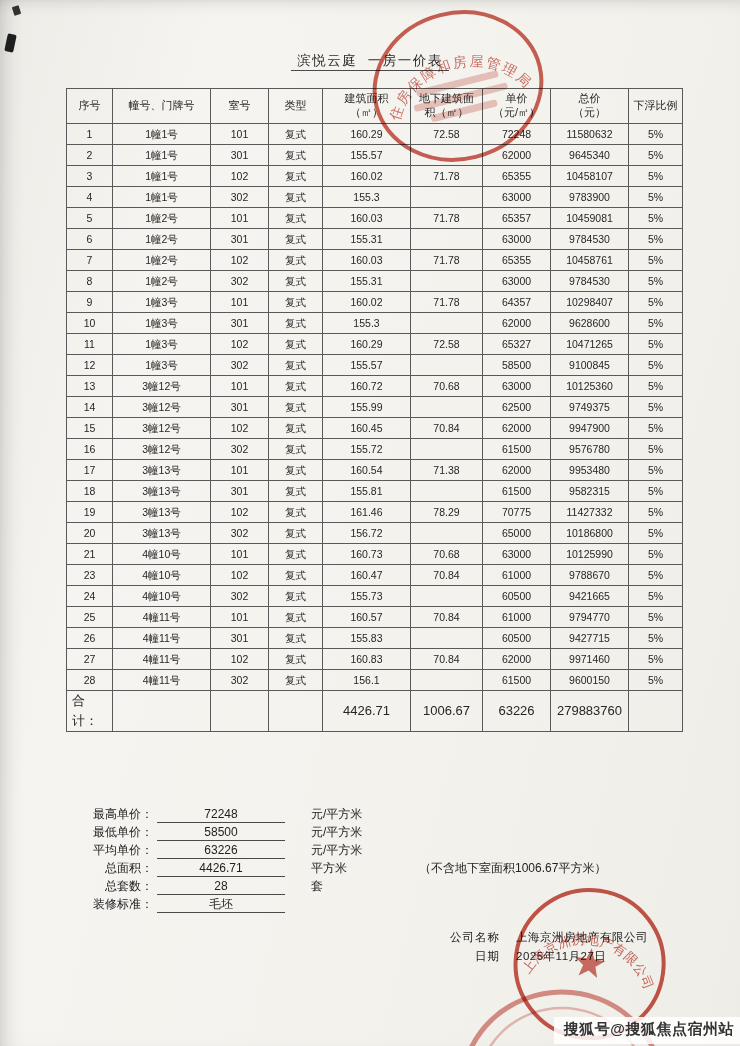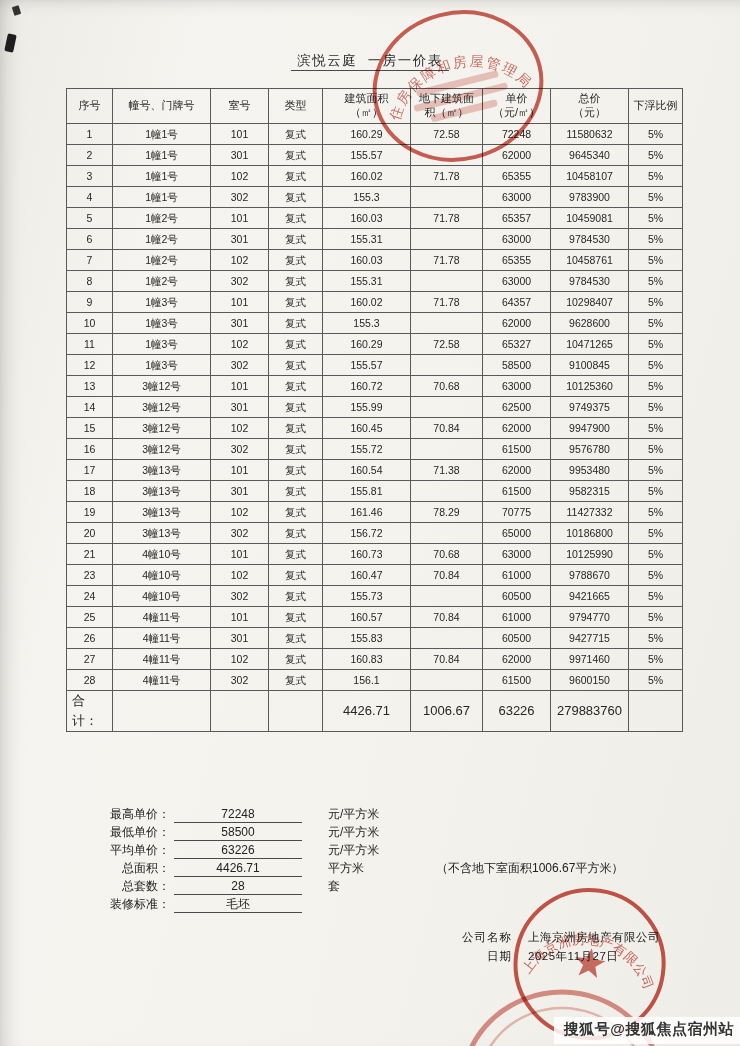--- a/index.html
+++ b/index.html
@@ -36,32 +36,32 @@
   }
   .price-table th {
     font-size:11px; font-weight:normal; height:35px; line-height:1.25;
     white-space:pre-line; padding:1px 1px;
   }
   .price-table td { font-size:10.5px; height:21px; line-height:20px; padding:0 2px; }
   .price-table tfoot td { height:23px; font-size:13px;margin-top:40px; }
   .price-table tfoot td:first-child { text-align:left; padding-left:5px; }
 
   
-  .summary { position:absolute; left:92px; top:806px; font-size:12px; color:#222; }
+  .summary { position:absolute; left:75px; top:806px; font-size:12px; color:#222; }
   .sum-line { display:flex; align-items:flex-end; height:17px; margin-bottom:1px; }
   .sum-label { display:inline-block; width:78px; text-align:right; }
   .sum-value {
     display:inline-block; width:128px; text-align:center;
     border-bottom:1px solid #4a4a4a; margin-left:4px; line-height:15px;
   }
   .sum-unit { margin-left:26px; }
   .sum-note { margin-left:72px; }
 
   
-  .footer { position:absolute; left:440px; top:928px; font-size:11.5px; color:#222; }
+  .footer { position:absolute; left:428px; top:928px; font-size:11.5px; color:#222; }
   .footer-line { height:19px; display:flex; align-items:center; }
   .f-label { display:inline-block; width:72px; text-align:right; letter-spacing:1px; }
   .f-value { margin-left:16px; letter-spacing:.5px; }
 
   
   .stamp { position:absolute; mix-blend-mode:multiply; pointer-events:none; }
   .stamp-top { left:366px; top:4px; transform:rotate(-14deg); opacity:.8; }
   .stamp-bottom { left:505px; top:876px; transform:rotate(8deg); opacity:.85; }
   .stamp-partial { left:452px; top:966px; opacity:.55; }
 

